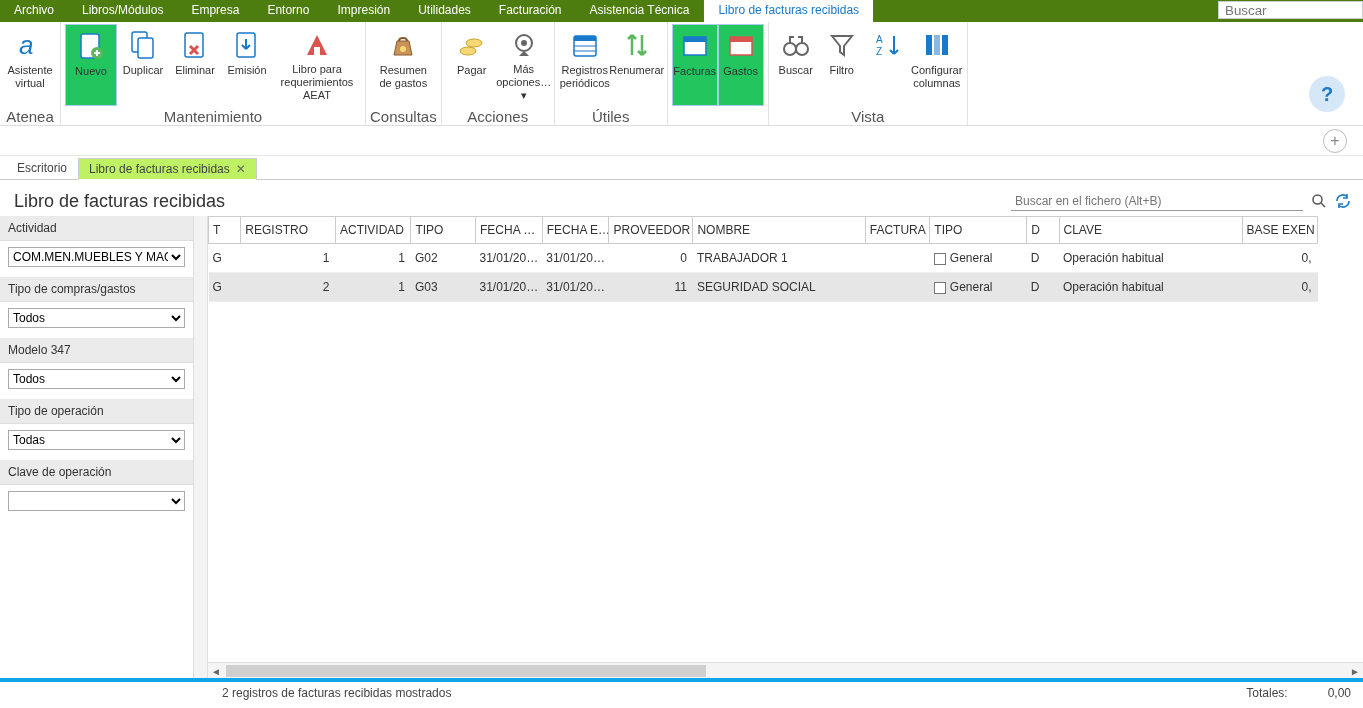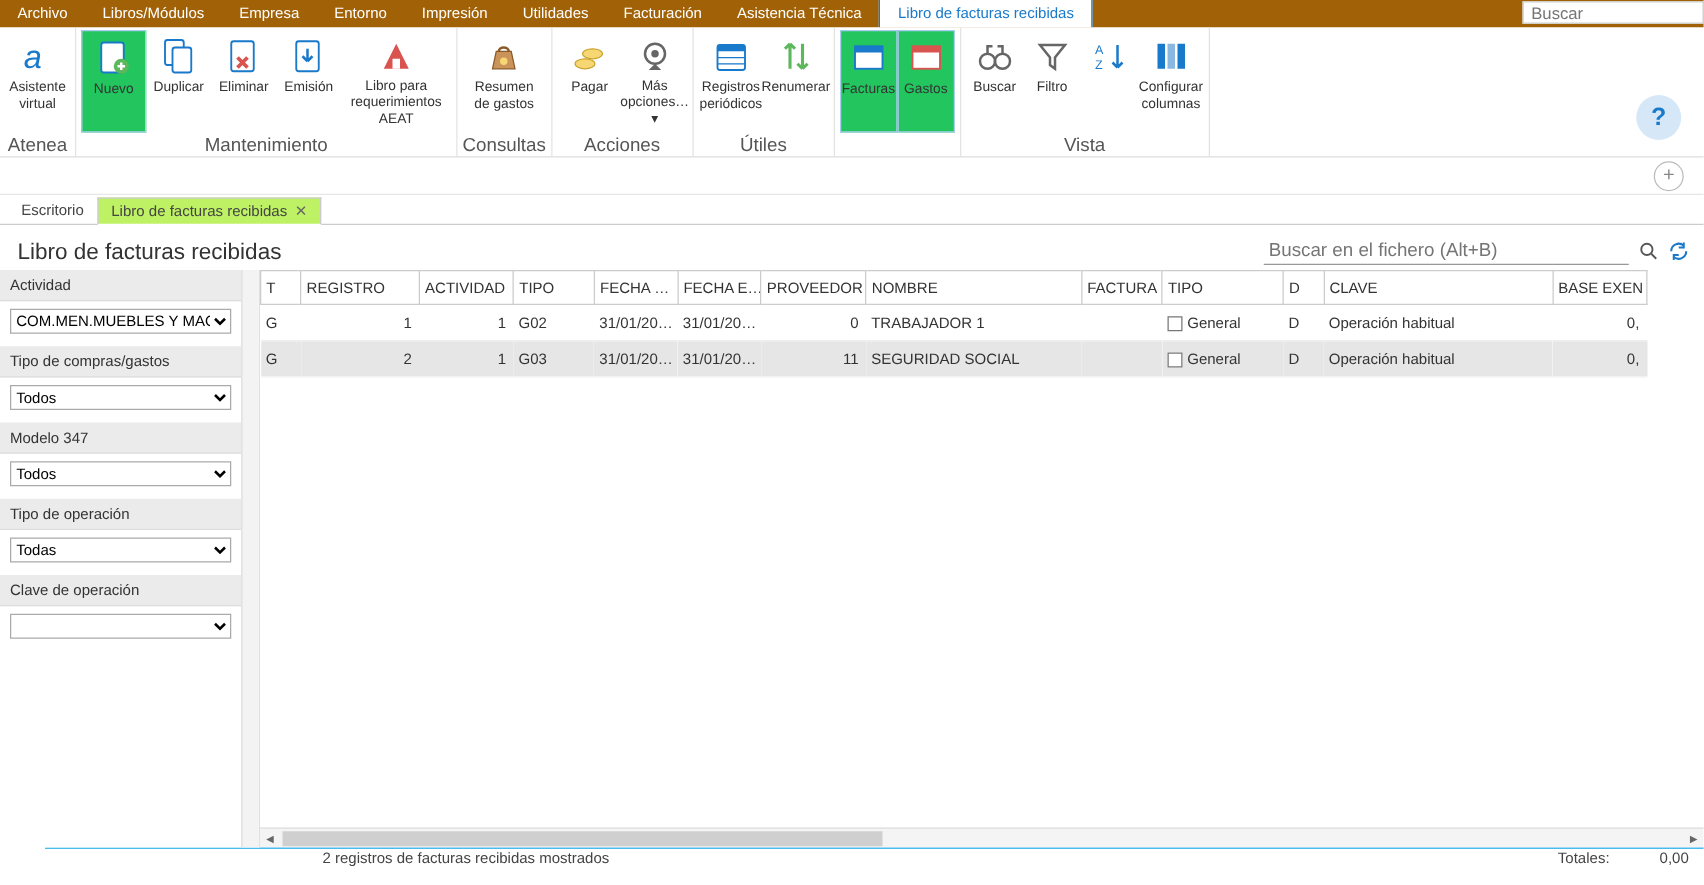--- a/index.html
+++ b/index.html
@@ -1,19 +1,19 @@
 <!DOCTYPE html>
 <html><head>
 <meta charset="utf-8">
 <style>
 * { box-sizing: border-box; margin: 0; padding: 0; font-family: "Segoe UI", Arial, sans-serif; }
 body { width: 1363px; height: 708px; overflow: hidden; background: #fff; font-size: 12px; color: #333; position: relative; }
 
 
-.menubar { display: flex; height: 22px; background: #a16207; color: #fff; position: relative; }
+.menubar { display: flex; height: 22px; background: #4d7c0f; color: #fff; position: relative; }
 .menubar .menu { padding: 3px 14px; cursor: pointer; font-size: 12px; }
 .menubar .menu.active { background: #fff; color: #1979ca; border: 1px solid #1979ca; border-bottom: none; margin-top: -1px; }
 .menubar .spacer { flex: 1; }
 .menubar .search { background: #fff; color: #555; border: 1px solid #ccc; width: 145px; height: 18px; padding: 1px 6px; margin: 1px 0 0 0; }
 
 
 .ribbon { display: flex; height: 104px; border-bottom: 1px solid #ddd; background: #fff; position: relative; }
 .ribbon-group { display: flex; flex-direction: column; align-items: center; border-right: 1px solid #e3e3e3; padding: 2px 4px 0; }
 .ribbon-group-items { display: flex; flex: 1; align-items: flex-start; }
 .ribbon-group-name { font-size: 15px; color: #555; padding: 2px 0 4px; text-align: center; width: 100%; }
@@ -31,21 +31,21 @@
 
 
 .doctabs { display: flex; height: 24px; align-items: flex-end; padding-left: 6px; border-bottom: 1px solid #ccc; }
 .doctab { padding: 3px 10px; font-size: 12px; color: #444; cursor: pointer; border: 1px solid transparent; }
 .doctab.active { border: 1px solid #ccc; border-bottom: 1px solid #fff; background: #bef264; position: relative; top: 1px; }
 .doctab .x { margin-left: 6px; color: #666; cursor: pointer; }
 
 
 .titlerow { display: flex; align-items: center; height: 36px; padding: 6px 12px 0 14px; }
 .titlerow h1 { font-size: 18px; font-weight: normal; color: #333; flex: 1; }
-.titlerow .fsearch { width: 292px; border: none; border-bottom: 1px solid #999; padding: 2px 4px; font-size: 15px; outline: none; }
+.titlerow .fsearch { width: 292px; border: none; border-bottom: 1px solid #999; padding: 2px 4px; font-size: 12px; outline: none; }
 .titlerow .sicon { margin-left: 8px; color: #555; cursor: pointer; }
 .titlerow .ricon { margin-left: 8px; color: #1979ca; cursor: pointer; }
 
 
 .main { display: flex; height: 462px; }
 
 
 .filterbar { width: 208px; border-right: 1px solid #e0e0e0; overflow-y: auto; background: #fff; position: relative; }
 .filterbar .scrl { position: absolute; right: 0; top: 0; width: 14px; height: 100%; background: #f3f3f3; border-left: 1px solid #ddd; }
 .filterbar .inner { padding-right: 14px; }
@@ -65,21 +65,21 @@
 table.data td { border-bottom: 1px solid #eee; font-size: 12px; padding: 7px 4px; white-space: nowrap; overflow: hidden; text-overflow: ellipsis; }
 table.data tr.sel td { background: #e6e6e6; }
 .num { text-align: right; padding-right: 6px !important; }
 .hscroll { height: 16px; background: #f4f4f4; border-top: 1px solid #ddd; position: relative; }
 .hscroll .thumb { position: absolute; left: 18px; top: 2px; height: 12px; width: 480px; background: #cfcfcf; }
 .hscroll .arr { position: absolute; top: 0; width: 16px; height: 16px; display: flex; align-items: center; justify-content: center; color: #666; font-size: 10px; }
 .hscroll .arr.l { left: 0; }
 .hscroll .arr.r { right: 0; }
 
 
-.status { display: flex; height: 22px; align-items: flex-start; padding: 0 12px 0 222px; font-size: 12px; color: #444; border-top: 1px solid #0ea5e9; margin-left: 36px; }
+.status { display: flex; height: 22px; align-items: flex-end; padding: 0 12px 0 222px; font-size: 12px; color: #444; border-top: 4px solid #0ea5e9; }
 .status .lft { flex: 1; }
 .status .tot { margin-right: 40px; }
 .chk { display: inline-block; width: 12px; height: 12px; border: 1px solid #777; vertical-align: middle; margin-right: 4px; background: #fff; }
 
 
 svg { display: block; }
 </style>
 </head>
 <body>
 

